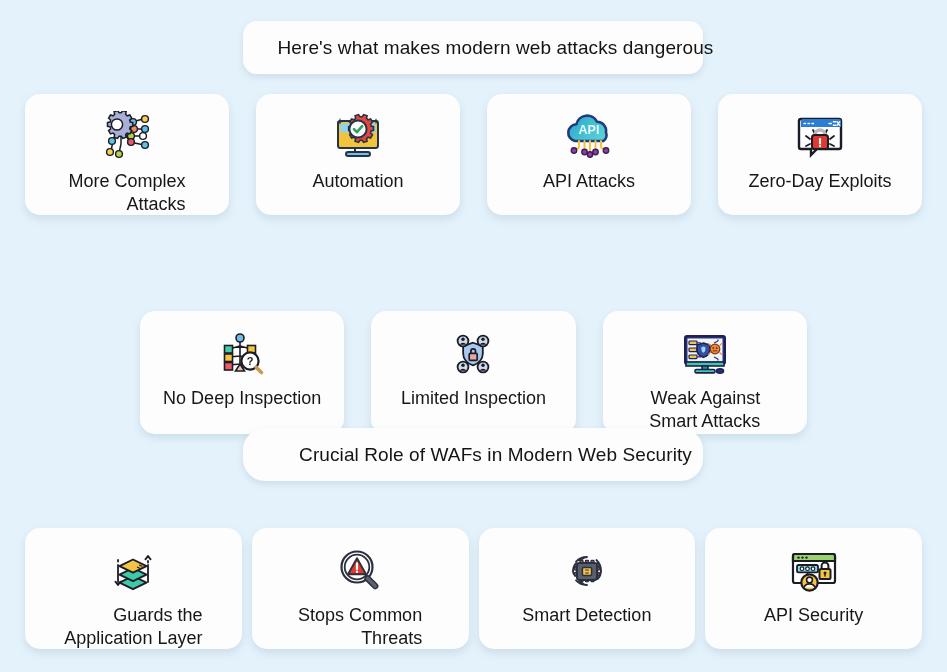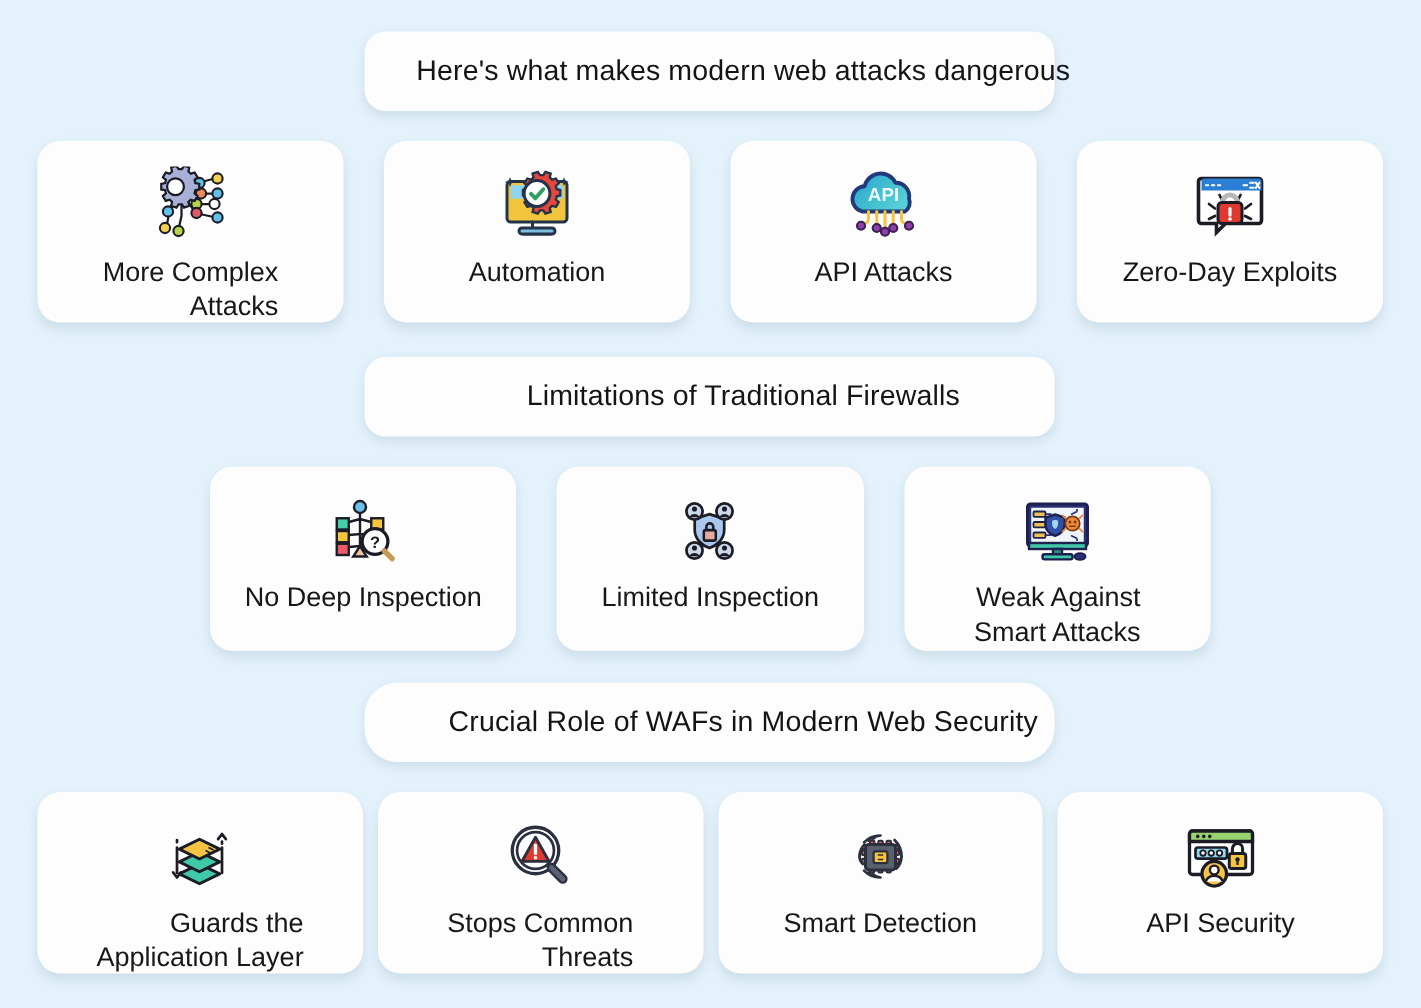--- a/index.html
+++ b/index.html
@@ -39,21 +39,21 @@
   .section-header-text {
     font-size: 19px;
     font-weight: 400;
     color: #141414;
     letter-spacing: 0.1px;
     white-space: nowrap;
     margin-left: 45px;
   }
   #header-0 { top: 21px; }
   #header-1 { top: 238px; }
-  #header-2 { top: 455px; border-radius: 22px; }
+  #header-2 { top: 428px; border-radius: 22px; }
 
   
   .card-row {
     position: absolute;
     display: flex;
   }
   #row-0 { top: 94px; left: 25px;  width: 897px; gap: 27px; }
   #row-1 { top: 311px; left: 140px; width: 667px; gap: 27px; }
   #row-2 { top: 528px; left: 25px;  width: 897px; gap: 10px; }
 
@@ -197,23 +197,20 @@
           <rect x="19" y="24" width="16" height="14" rx="2.6" fill="#e03a30" stroke="#1c1c26" stroke-width="2"></rect>
           <path d="M27 28 v4.4" stroke="#ffffff" stroke-width="2.1" stroke-linecap="round"></path>
           <circle cx="27" cy="35" r="1.2" fill="#ffffff"></circle>
         </svg>
       </span>
       <span class="card-label">Zero-Day Exploits</span>
     </div>
 
   </div>
 
-  <div class="section-header" id="header-1">
-    <span class="section-header-text">Limitations of Traditional Firewalls</span>
-  </div>
 
   <div class="card-row" id="row-1">
 
     <div class="card">
       <span class="card-icon">
         <svg width="54" height="52" viewBox="0 0 54 52">
           <g stroke="#1c1c26" stroke-width="1.6" fill="none" stroke-linecap="round">
             <path d="M25 13 v5 M25 18 L14 21 M25 18 L36 21 M25 18 v10 M25 28 L14 29 M25 28 L36 29 M25 28 v8 M25 36 L14 37"></path>
           </g>
           <circle cx="25" cy="10" r="4" fill="#6dbfe8" stroke="#1c1c26" stroke-width="1.6"></circle>

